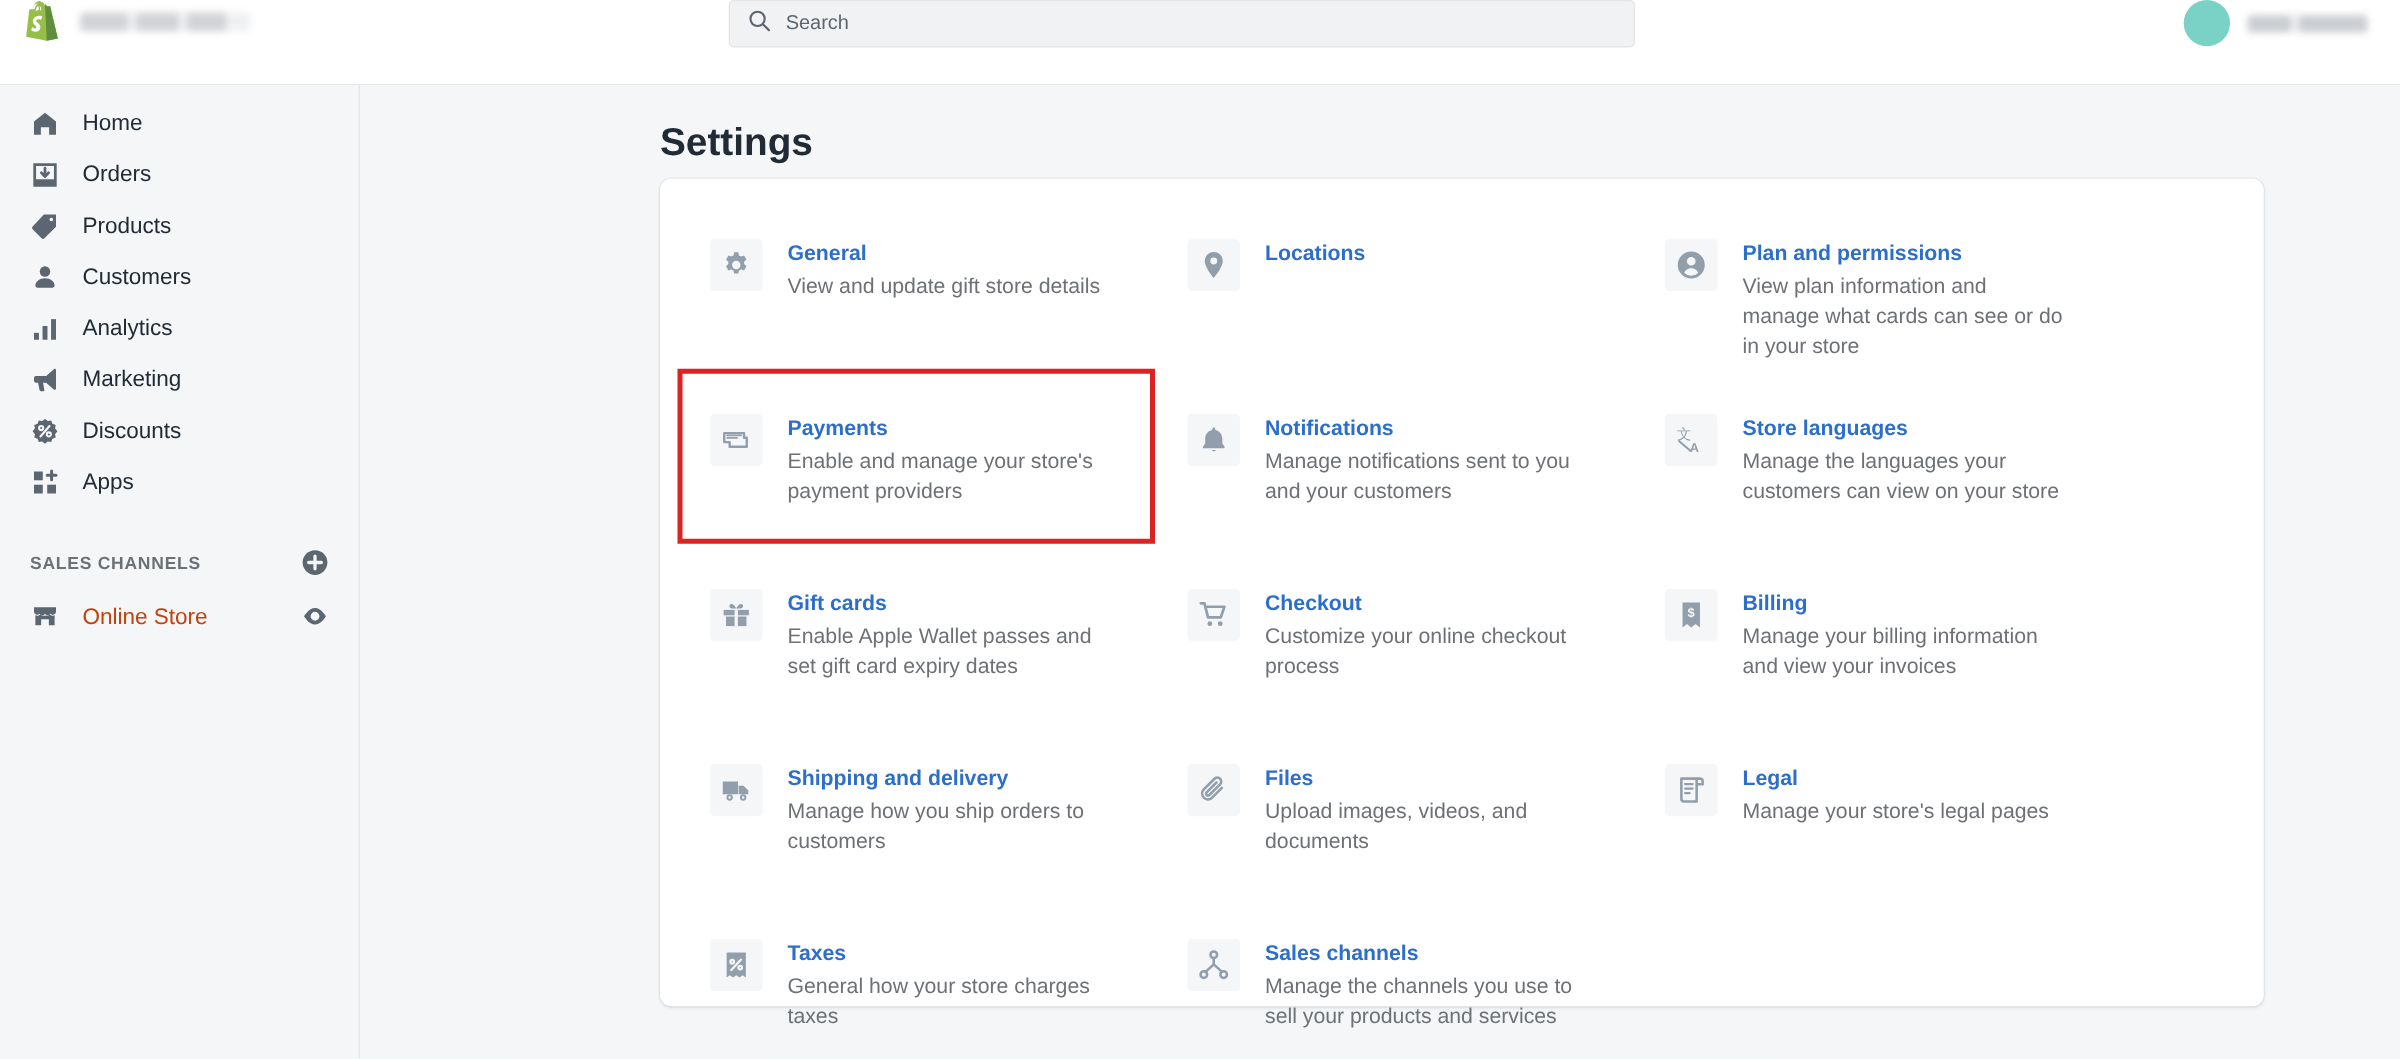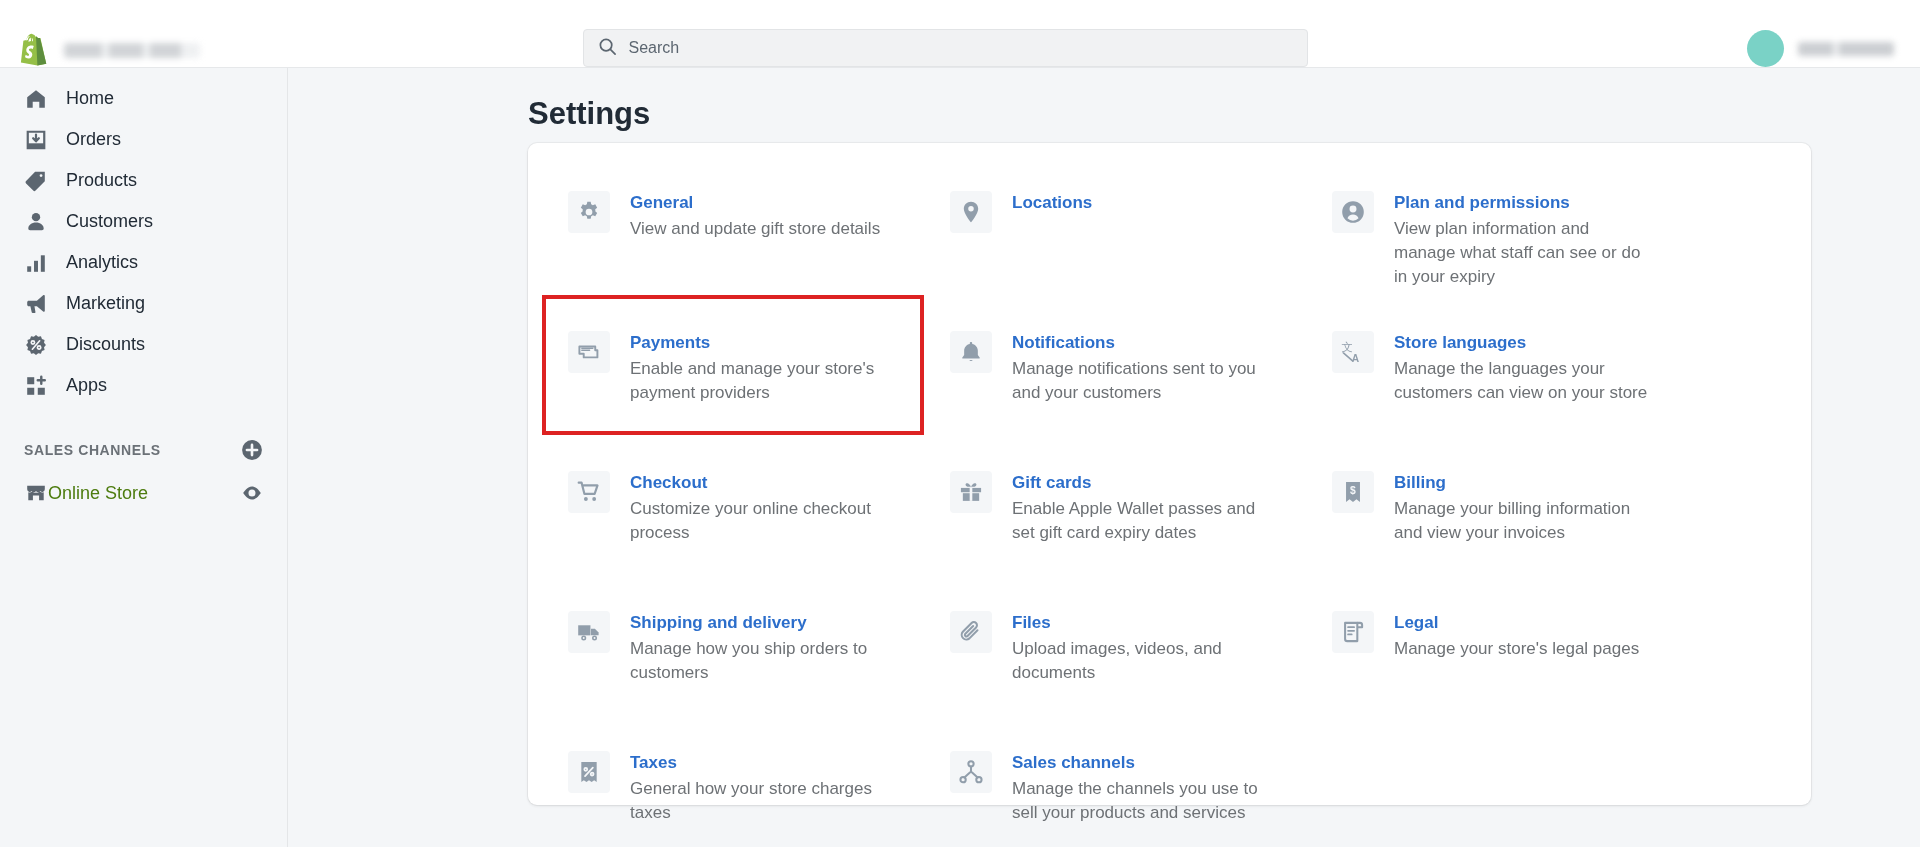--- a/index.html
+++ b/index.html
@@ -7,21 +7,21 @@
     width: 1920px; height: 847px;
     font-family: "Liberation Sans", sans-serif;
     background: #f4f6f8;
     overflow: hidden;
   }
   
   .topbar {
     position: absolute; top: 0; left: 0; width: 1920px; height: 68px;
     background: #ffffff;
     border-bottom: 1px solid #e6e8ea;
-    display: flex; align-items: flex-end;
+    display: flex; align-items: flex-start;
   }
   .brand { display: flex; align-items: center; gap: 14px; padding-left: 18px; width: 300px; }
   .brand-logo { width: 32px; height: 34px; flex: none; }
   .brand-name {
     height: 15px; width: 136px; border-radius: 3px;
     background: linear-gradient(90deg,#c9ccd0 0 28%, #eceef0 28% 33%, #c9ccd0 33% 58%, #eceef0 58% 63%, #c9ccd0 63% 86%, #eceef0 86% 100%);
     filter: blur(3px); opacity: .85; font-size: 0; color: transparent;
   }
   .searchwrap { flex: 1; display: flex; justify-content: center; }
   .searchbox {
@@ -56,22 +56,22 @@
   .section-head {
     display: flex; align-items: center; height: 44px;
     padding: 0 24px 0 24px; margin-top: 22px;
   }
   .section-title {
     font-size: 14px; letter-spacing: .6px; color: #6b7177; font-weight: 600; flex: 1;
   }
   .mini-ico { width: 22px; height: 22px; cursor: pointer; }
   .mini-ico svg { width: 22px; height: 22px; fill: #5c6670; }
   .channel-item {
-    display: flex; align-items: center; 
-    height: 42px; padding: 0 24px 0 24px; cursor: pointer; font-size: 18px; color: #4d7c0f;
+    display: flex; align-items: center; gap: 18px;
+    height: 42px; padding: 0 24px 0 24px; cursor: pointer; font-size: 18px; color: #c2410c;
   }
   .channel-item .label { flex: 1; }
   
   .main { position: absolute; top: 68px; left: 301px; width: 1619px; height: 779px; overflow: hidden; }
   .page-title { font-size: 31px; font-weight: 600; color: #212b36; margin: 28px 0 0 227px; }
   .card {
     position: absolute; left: 227px; top: 75px; width: 1283px; height: 662px;
     background: #ffffff; border-radius: 9px;
     box-shadow: 0 0 0 1px rgba(63,63,68,.05), 0 1px 3px rgba(63,63,68,.12);
   }
@@ -274,21 +274,21 @@
       </div>
 
       <div class="setting-item">
         <span class="item-ico">
           <svg viewBox="0 0 20 20">
               <path d="M10 1a9 9 0 100 18 9 9 0 000-18zm0 3.6a2.9 2.9 0 110 5.8 2.9 2.9 0 010-5.8zm0 12.6a6.6 6.6 0 01-4.6-1.9c.5-1.9 2.5-3.2 4.6-3.2s4.1 1.3 4.6 3.2A6.6 6.6 0 0110 17.2z"></path>
             </svg>
         </span>
         <div class="item-body">
           <div class="item-title">Plan and permissions</div>
-          <div class="item-desc">View plan information and manage what staff can see or do in your expiry</div>
+          <div class="item-desc">View plan information and manage what cards can see or do in your store</div>
         </div>
       </div>
 
       <div class="setting-item">
         <span class="item-ico">
           <svg viewBox="0 0 20 20">
               <path d="M2 5.4h13.2v3.1H17v6H5.6v-3.1H2z" fill="none" stroke="#919eab" stroke-width="1.6" stroke-linejoin="round"></path>
               <path d="M4 6.9h9.2M4 8.6h6.5" stroke="#919eab" stroke-width="1.2" stroke-linecap="round"></path>
             </svg>
         </span>
@@ -314,49 +314,49 @@
         <span class="item-ico">
           <svg viewBox="0 0 20 20">
               <text x="0.5" y="9.5" font-family="DejaVu Sans, sans-serif" font-size="9.5" fill="#919eab">文</text>
               <path d="M2 10.8l7.4 6.4" stroke="#919eab" stroke-width="1.3" stroke-linecap="round"></path>
               <text x="9" y="18" font-family="Liberation Sans, sans-serif" font-size="8.5" font-weight="bold" fill="#919eab">A</text>
             </svg>
         </span>
         <div class="item-body">
           <div class="item-title">Store languages</div>
           <div class="item-desc">Manage the languages your customers can view on your store</div>
-        </div>
-      </div>
-
-      <div class="setting-item">
-        <span class="item-ico">
-          <svg viewBox="0 0 20 20">
-              <path d="M1.4 2.2h2.4l2.4 9.4h8.5l2.4-7.1H5.6" fill="none" stroke="#919eab" stroke-width="1.8" stroke-linecap="round" stroke-linejoin="round"></path>
-              <circle cx="7.4" cy="15.8" r="1.6"></circle>
-              <circle cx="14.3" cy="15.8" r="1.6"></circle>
-            </svg>
-        </span>
-        <div class="item-body">
-          <div class="item-title">Checkout</div>
-          <div class="item-desc">Customize your online checkout process</div>
         </div>
       </div>
 
       <div class="setting-item">
         <span class="item-ico">
           <svg viewBox="0 0 20 20">
               <path d="M10 5.6C8.8 3.4 7.6 2.2 6.2 2.8 4.9 3.3 5.3 5.2 7 5.6zM10 5.6c1.2-2.2 2.4-3.4 3.8-2.8 1.3.5.9 2.4-.8 2.8z"></path>
               <rect x="1.6" y="6.6" width="16.8" height="3.6"></rect>
               <rect x="3.2" y="11" width="13.6" height="6.4"></rect>
               <rect x="8.9" y="6.6" width="2.2" height="10.8" fill="#f4f6f8"></rect>
             </svg>
         </span>
         <div class="item-body">
           <div class="item-title">Gift cards</div>
           <div class="item-desc">Enable Apple Wallet passes and set gift card expiry dates</div>
+        </div>
+      </div>
+
+      <div class="setting-item">
+        <span class="item-ico">
+          <svg viewBox="0 0 20 20">
+              <path d="M1.4 2.2h2.4l2.4 9.4h8.5l2.4-7.1H5.6" fill="none" stroke="#919eab" stroke-width="1.8" stroke-linecap="round" stroke-linejoin="round"></path>
+              <circle cx="7.4" cy="15.8" r="1.6"></circle>
+              <circle cx="14.3" cy="15.8" r="1.6"></circle>
+            </svg>
+        </span>
+        <div class="item-body">
+          <div class="item-title">Checkout</div>
+          <div class="item-desc">Customize your online checkout process</div>
         </div>
       </div>
 
       <div class="setting-item">
         <span class="item-ico">
           <svg viewBox="0 0 20 20">
               <path d="M4.2 1.6h11.6v16.8l-2.9-2.4-2.9 2.4-2.9-2.4-2.9 2.4z"></path>
               <text x="7.5" y="11.4" font-family="Liberation Sans, sans-serif" font-size="8.6" font-weight="bold" fill="#f4f6f8">$</text>
             </svg>
         </span>

